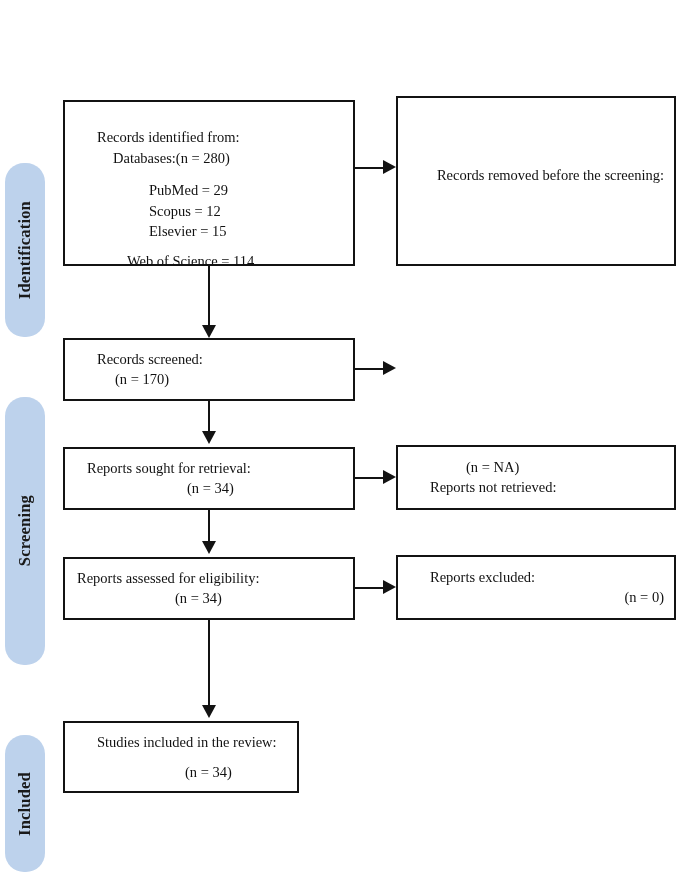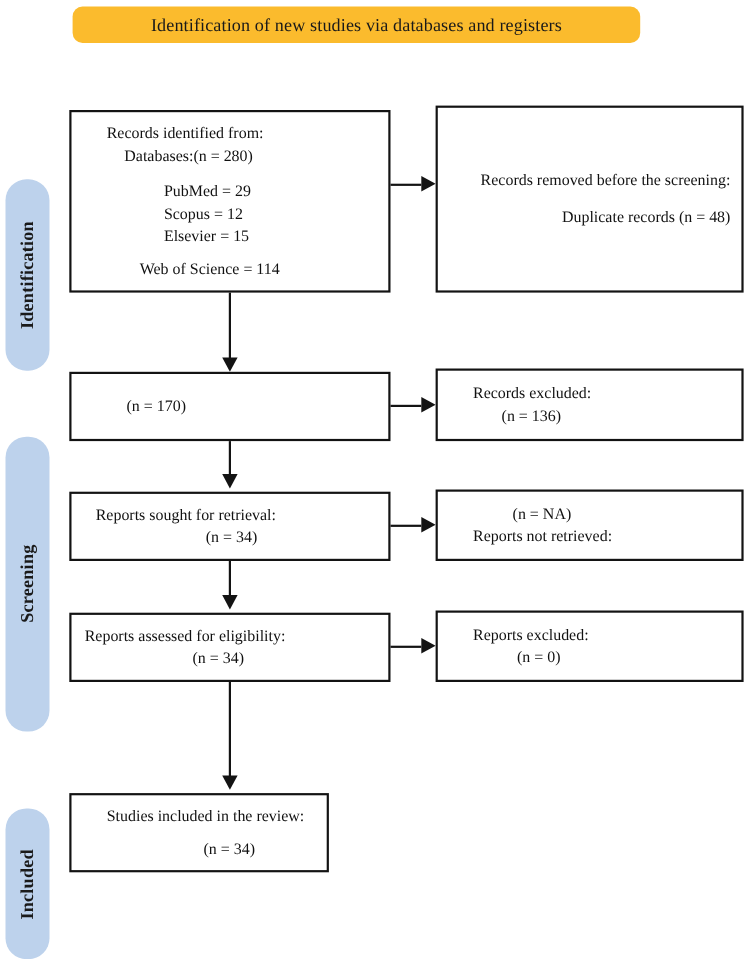--- a/index.html
+++ b/index.html
@@ -67,21 +67,21 @@
     line-height: 1.42;
     color: #111111;
   }
   .box .inner {
     position: absolute;
     left: 0; right: 0;
     top: 50%;
     transform: translateY(-50%);
     padding: 0 10px;
   }
-  .box.lead .inner { top: 0; transform: none; padding-top: 9px; }
+  .box.lead .inner { top: 0; transform: none; padding-top: 25px; }
   .ln { display: block; white-space: pre; }
   .center { text-align: right; }
   .indent1 { padding-left: 22px; }
   .indent2 { padding-left: 74px; }
   .indent3 { padding-left: 52px; }
   .gap { height: 12px; }
   .gap-sm { height: 9px; }
 
   
   .vline {
@@ -107,23 +107,20 @@
     border-top: 7.5px solid transparent;
     border-bottom: 7.5px solid transparent;
     border-left: 13px solid #131313;
   }
 </style>
 </head>
 <body>
 
 <div id="canvas">
 
-  <div class="banner">
-    <span>Identification of new studies via databases and registers</span>
-  </div>
 
   <div class="stage" style="top:163px; height:174px;">
     <span>Identification</span>
   </div>
   <div class="stage" style="top:397px; height:268px;">
     <span>Screening</span>
   </div>
   <div class="stage" style="top:735px; height:137px;">
     <span>Included</span>
   </div>
@@ -138,42 +135,36 @@
       <span class="ln indent2">Elsevier = 15</span>
       <div class="gap-sm"></div>
       <span class="ln indent3">Web of Science = 114</span>
     </div>
   </div>
 
   <div class="box" style="left:396px; top:96px; width:280px; height:170px;">
     <div class="inner center">
       <span class="ln">Records removed before the screening:</span>
       <div class="gap"></div>
-      <span class="ln">Duplicate records (n = 48)</span>
     </div>
   </div>
 
   <div class="hline" style="left:355px; top:167px; width:28px;"></div>
   <div class="arrow-right" style="left:383px; top:160px;"></div>
 
   <div class="vline" style="left:208px; top:266px; height:63px;"></div>
   <div class="arrow-down" style="left:202px; top:325px;"></div>
 
   <div class="box" style="left:63px; top:338px; width:292px; height:63px;">
     <div class="inner">
+      <span class="ln indent1">Records screened:</span>
       <span class="ln indent1" style="padding-left:40px;">(n = 170)</span>
     </div>
   </div>
 
-  <div class="box" style="left:396px; top:335px; width:280px; height:66px;">
-    <div class="inner">
-      <span class="ln indent1">Records excluded:</span>
-      <span class="ln indent1" style="padding-left:48px;">(n = 136)</span>
-    </div>
-  </div>
 
   <div class="hline" style="left:355px; top:368px; width:28px;"></div>
   <div class="arrow-right" style="left:383px; top:361px;"></div>
 
   <div class="vline" style="left:208px; top:401px; height:32px;"></div>
   <div class="arrow-down" style="left:202px; top:431px;"></div>
 
   <div class="box" style="left:63px; top:447px; width:292px; height:63px;">
     <div class="inner">
       <span class="ln indent1" style="padding-left:12px;">Reports sought for retrieval:</span>
@@ -197,21 +188,21 @@
   <div class="box" style="left:63px; top:557px; width:292px; height:63px;">
     <div class="inner">
       <span class="ln" style="padding-left:2px;">Reports assessed for eligibility:</span>
       <span class="ln" style="padding-left:100px;">(n = 34)</span>
     </div>
   </div>
 
   <div class="box" style="left:396px; top:555px; width:280px; height:65px;">
     <div class="inner">
       <span class="ln indent1">Reports excluded:</span>
-      <span class="ln indent1" style="padding-left:62px;">(n = 0)</span>
+      <span class="ln indent1" style="padding-left:62px;text-align:right;">(n = 0)</span>
     </div>
   </div>
 
   <div class="hline" style="left:355px; top:587px; width:28px;"></div>
   <div class="arrow-right" style="left:383px; top:580px;"></div>
 
   <div class="vline" style="left:208px; top:620px; height:87px;"></div>
   <div class="arrow-down" style="left:202px; top:705px;"></div>
 
   <div class="box" style="left:63px; top:721px; width:236px; height:72px;">

